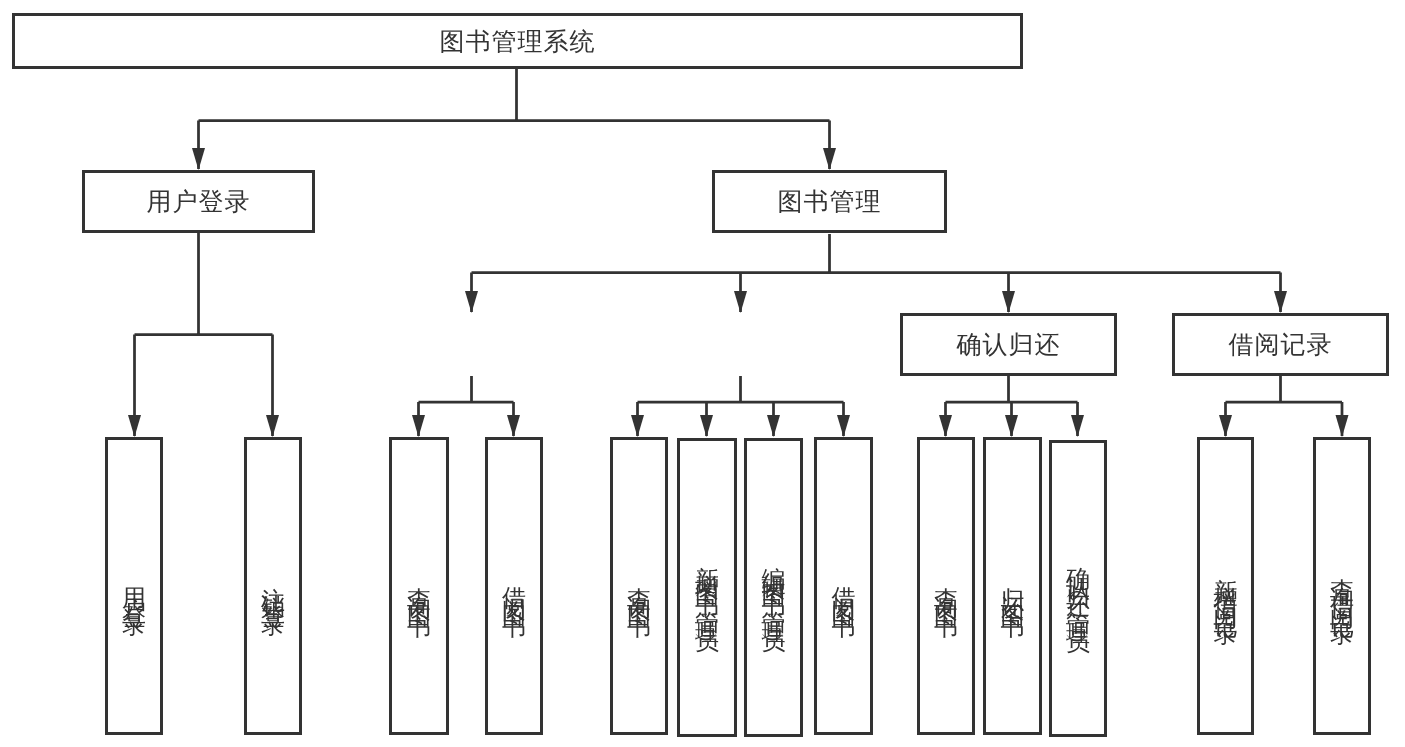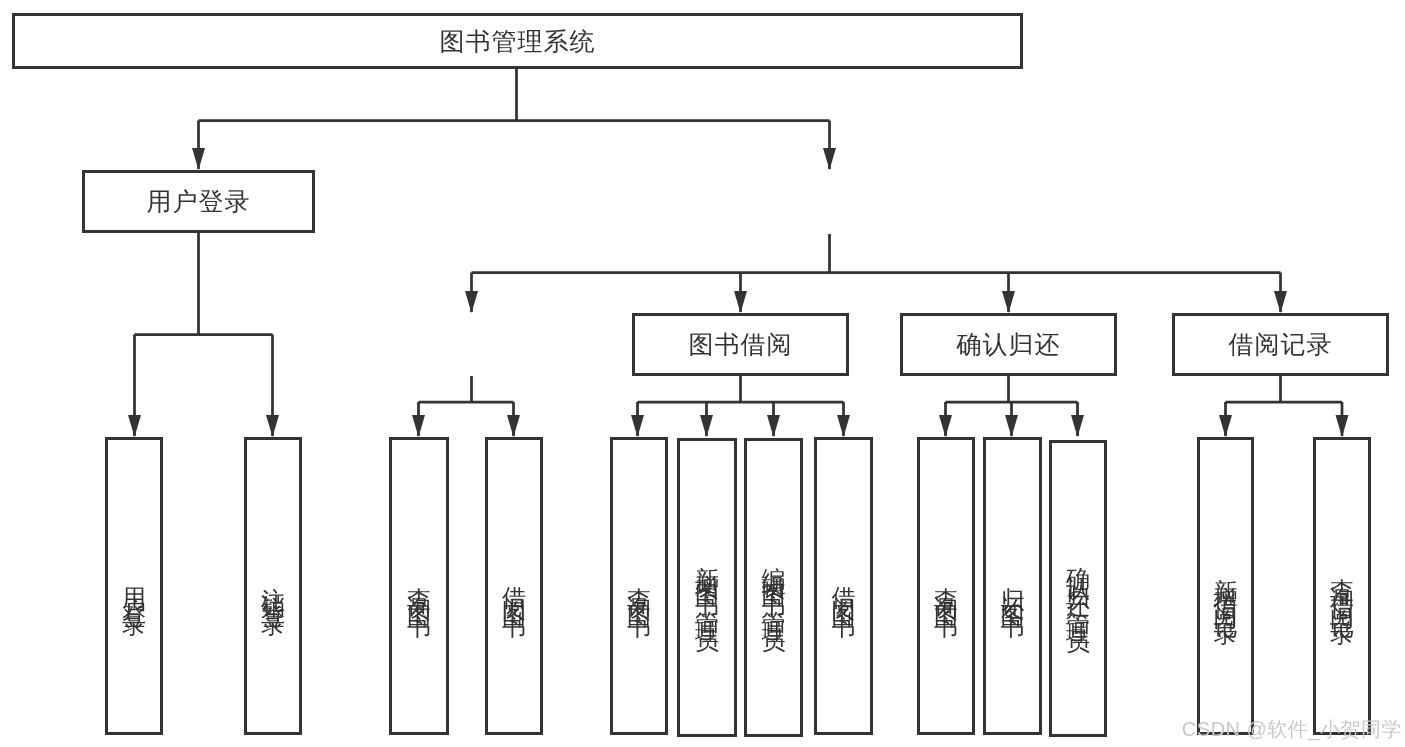--- a/index.html
+++ b/index.html
@@ -6,21 +6,21 @@
     --line:#333333;
     --text:#333333;
     --background:#ffffff;
     --watermark:#c8c8c8;
   }
   html,body{margin:0;padding:0;background:var(--background);}
   .canvas{
     position:relative;
     width:1405px;height:747px;
     background:var(--background);
-    font-family:Liberation Sans, sans-serif;
+    font-family:Liberation Serif, serif;
     overflow:hidden;
   }
   svg.connectors{position:absolute;left:0;top:0;z-index:0;}
   svg.connectors .ln{fill:none;stroke:var(--line);stroke-width:2.75px;}
   svg.connectors .arrowfill{fill:var(--line);}
   .node{
     position:absolute;box-sizing:border-box;
     border:3px solid var(--line);
     background:var(--background);
     color:var(--text);
@@ -89,24 +89,24 @@
     <path class="ln" marker-end="url(#arrowhead)" d="M1342 402 V436"></path>
   </svg>
 
   <div class="node h" style="left:12px;top:13px;width:1011px;height:56px">
     <span>图书管理系统</span>
   </div>
 
   <div class="node h" style="left:82px;top:170px;width:233px;height:63px">
     <span>用户登录</span>
   </div>
+  <div class="node h" style="left:712px;top:170px;width:235px;height:63px">
+    <span>图书管理</span>
+  </div>
 
-  <div class="node h" style="left:632px;top:313px;width:217px;height:63px">
-    <span>图书借阅</span>
-  </div>
   <div class="node h" style="left:900px;top:313px;width:217px;height:63px">
     <span>确认归还</span>
   </div>
   <div class="node h" style="left:1172px;top:313px;width:217px;height:63px">
     <span>借阅记录</span>
   </div>
 
   <div class="node v" style="left:105px;top:437px;width:58px;height:298px">
     <span class="vtxt">用户登录</span>
   </div>
@@ -144,15 +144,14 @@
     <span class="vtxt">确认归还（管理员）</span>
   </div>
 
   <div class="node v" style="left:1197px;top:437px;width:57px;height:298px">
     <span class="vtxt">新增借阅记录</span>
   </div>
   <div class="node v" style="left:1313px;top:437px;width:58px;height:298px">
     <span class="vtxt">查询借阅记录</span>
   </div>
 
-  <div class="watermark">CSDN @软件_小贺同学</div>
 
 </div>
 
 </body></html>

